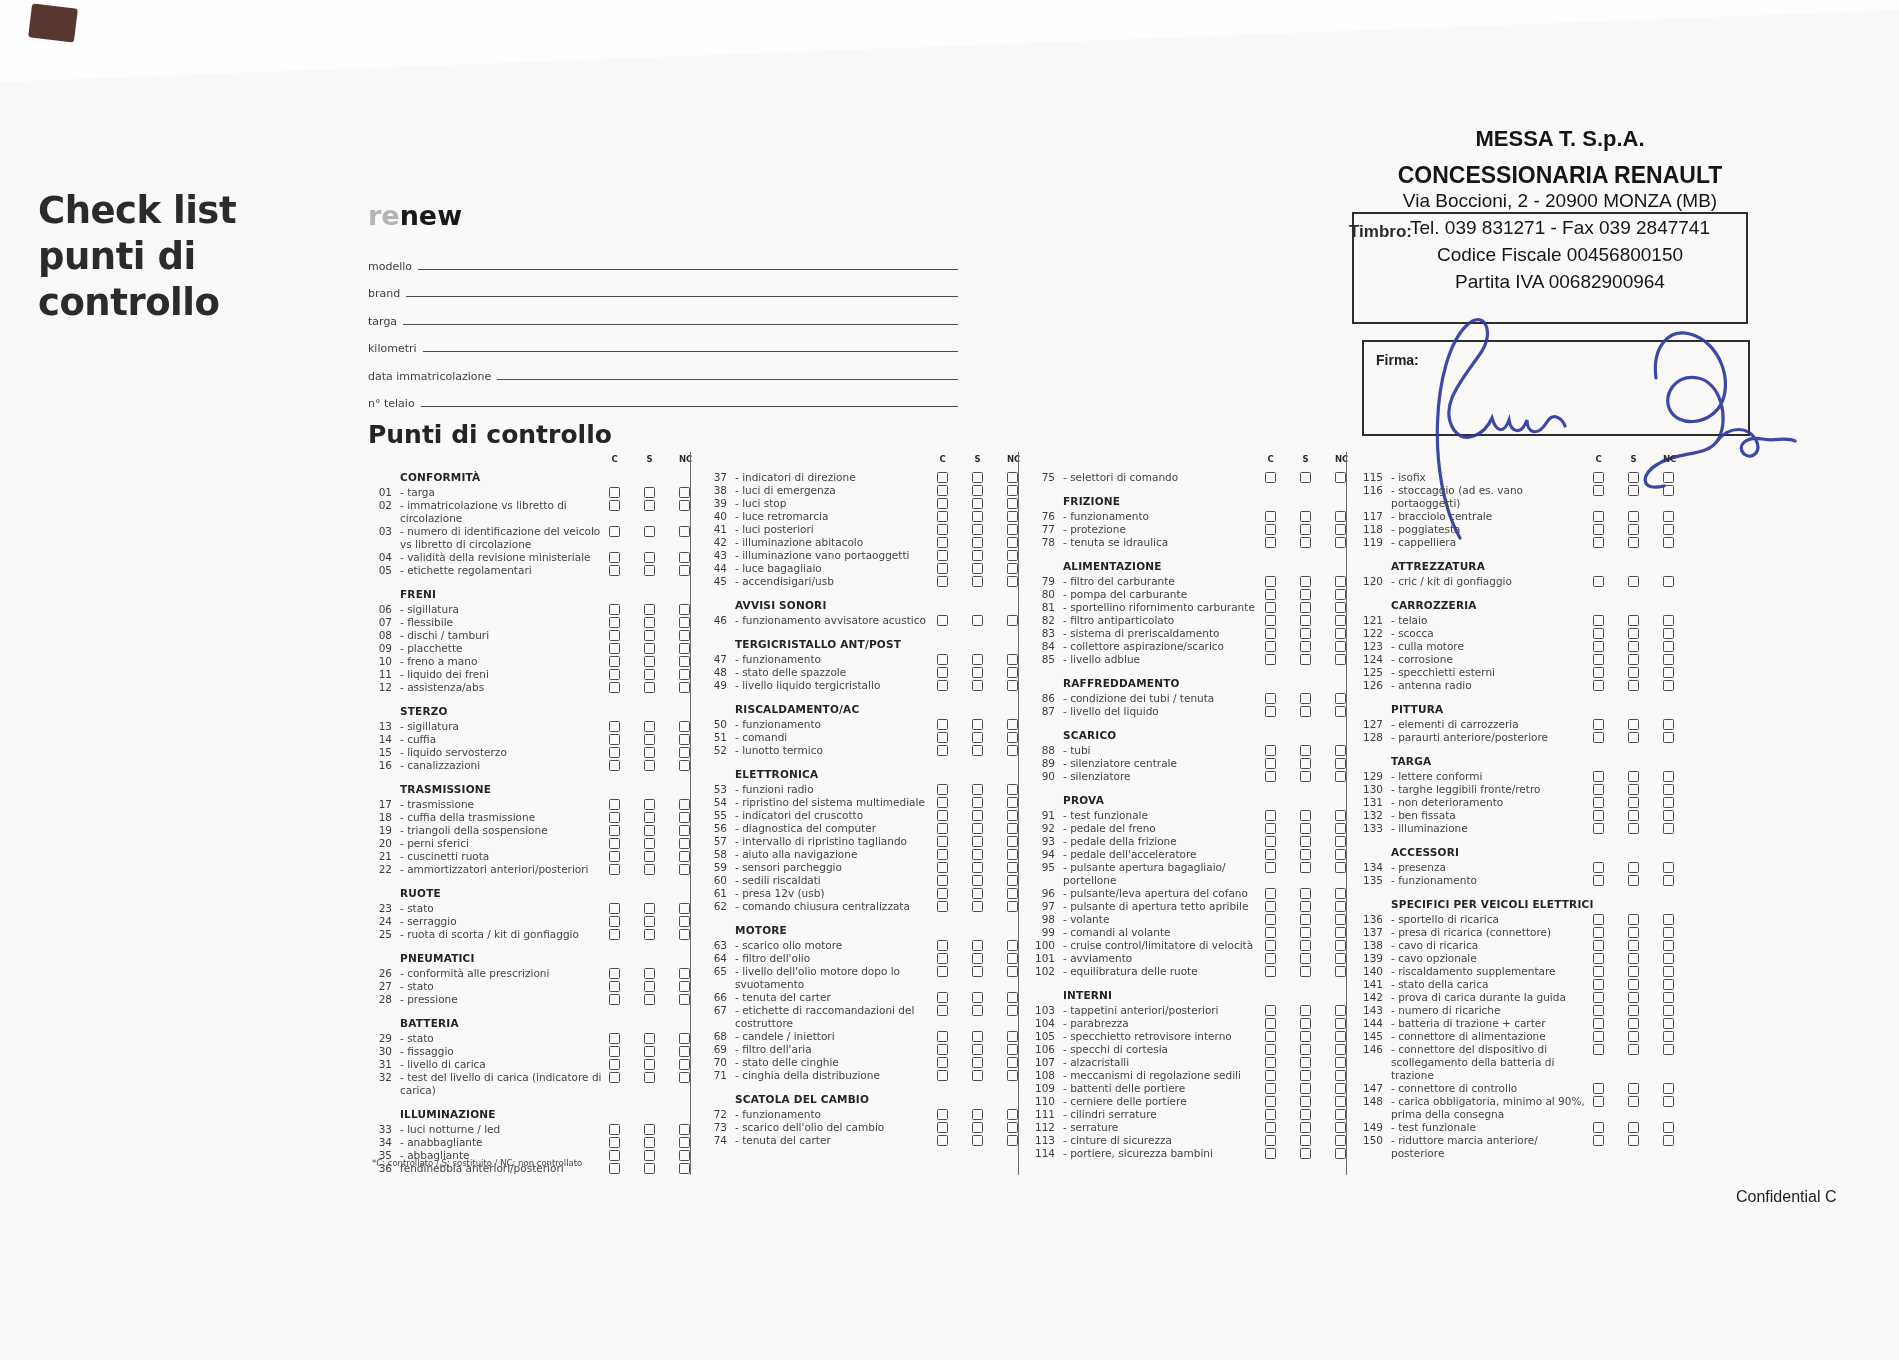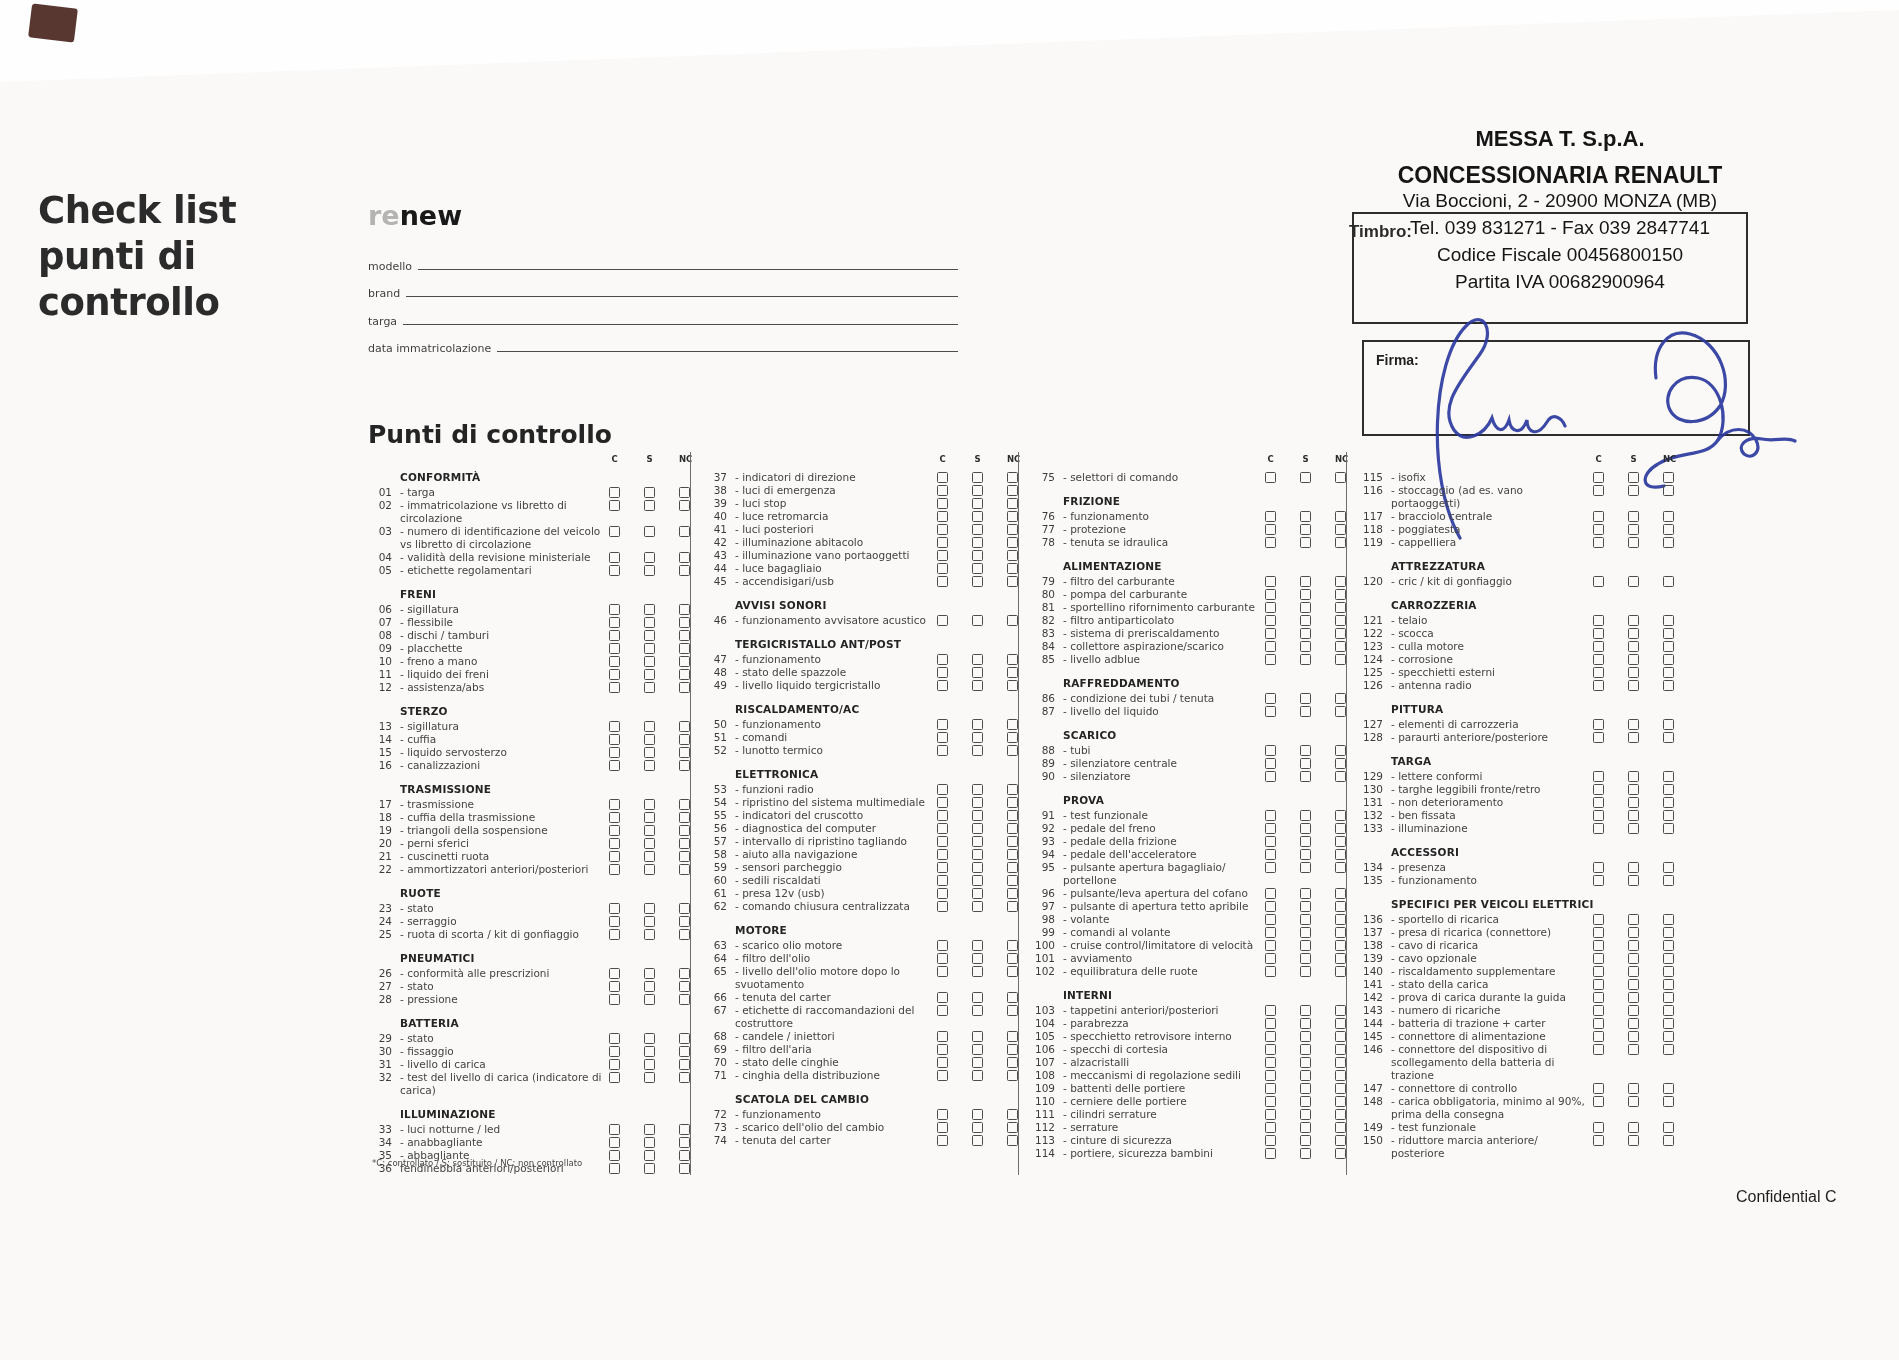--- a/index.html
+++ b/index.html
@@ -78,21 +78,29 @@
     </div>
     <div class="vrow">
       <span class="vlabel">brand</span>
       <span class="vline"></span>
     </div>
     <div class="vrow">
       <span class="vlabel">targa</span>
       <span class="vline"></span>
     </div>
     <div class="vrow">
+      <span class="vlabel">kilometri</span>
+      <span class="vline"></span>
+    </div>
+    <div class="vrow">
       <span class="vlabel">data immatricolazione</span>
+      <span class="vline"></span>
+    </div>
+    <div class="vrow">
+      <span class="vlabel">n° telaio</span>
       <span class="vline"></span>
     </div>
   </div>
 
 <div class="stamp-lines">
   <div class="stamp-company" style="position:absolute;left:0;top:-78px;width:440px;">MESSA T. S.p.A.</div>
   <div class="stamp-sub" style="position:absolute;left:0;top:-50px;width:440px;">CONCESSIONARIA RENAULT</div>
   <div class="stamp-line" style="position:absolute;left:0;top:-18px;width:440px;">Via Boccioni, 2 - 20900 MONZA (MB)</div>
   <div class="stamp-line" style="position:absolute;left:0;top:9px;width:440px;">Tel. 039 831271 - Fax 039 2847741</div>
   <div class="stamp-line" style="position:absolute;left:0;top:36px;width:440px;">Codice Fiscale 00456800150</div>

